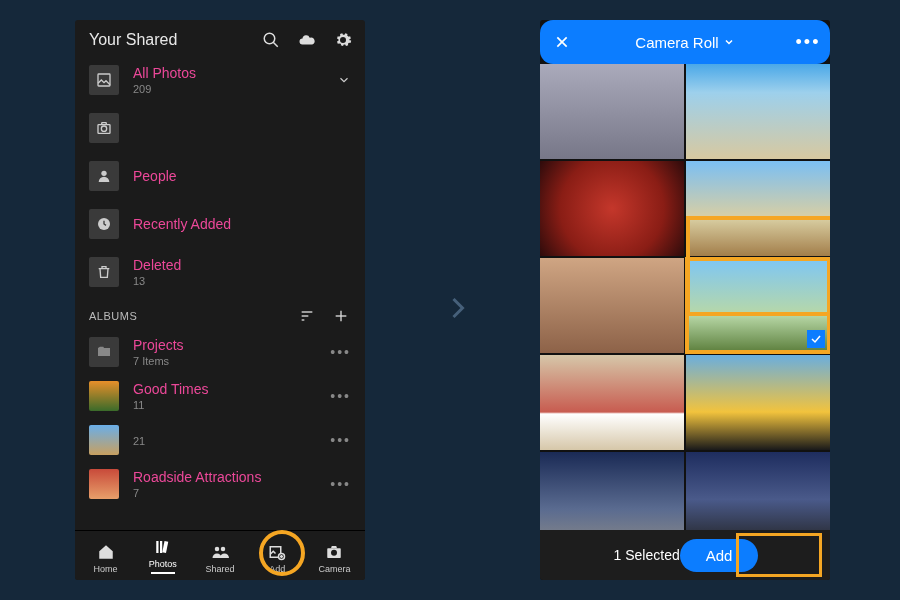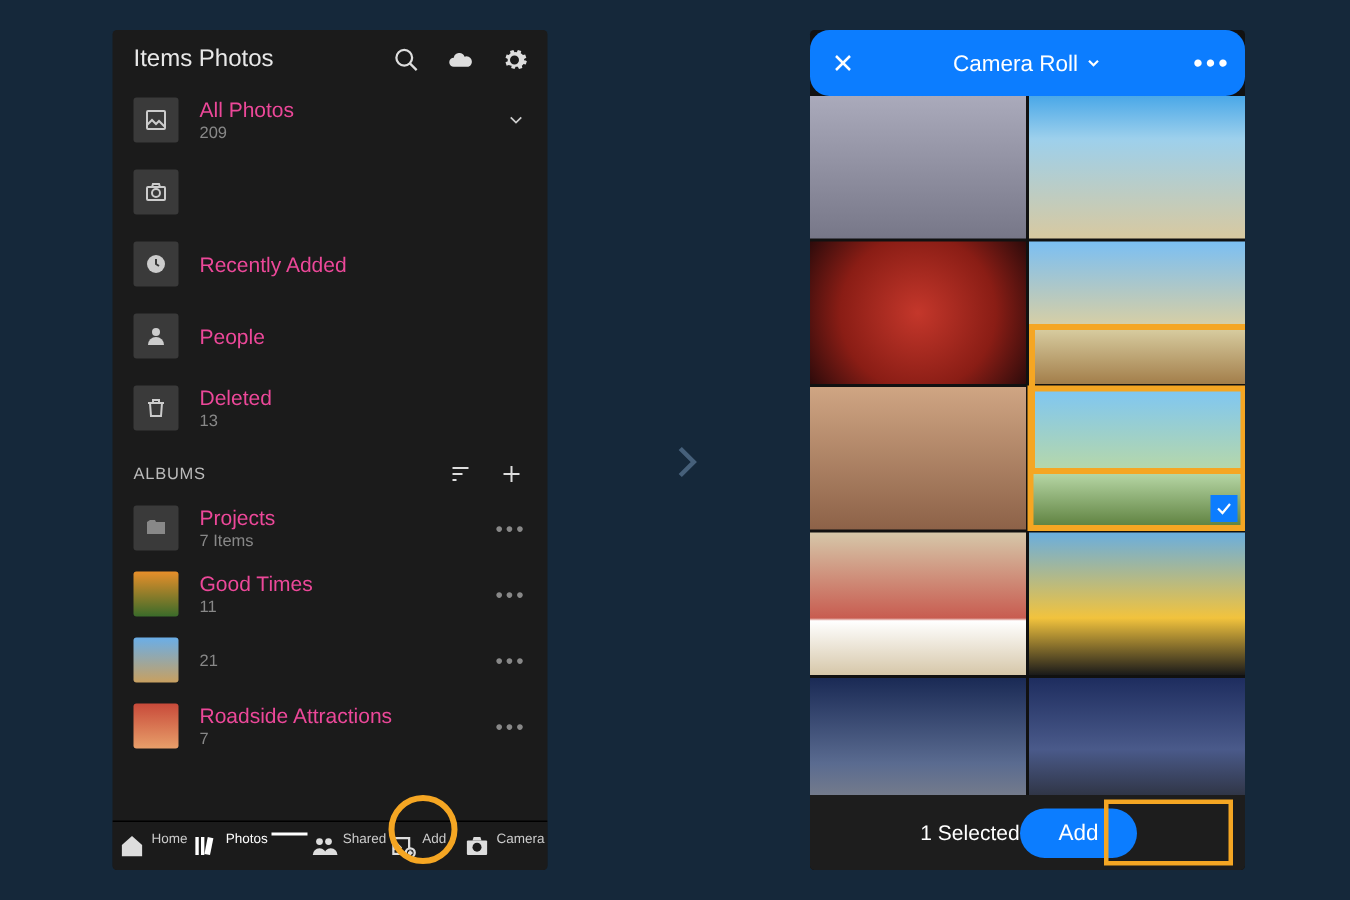--- a/index.html
+++ b/index.html
@@ -53,21 +53,21 @@
   .album-thumb {
     width:30px; height:30px; border-radius:2px; flex:0 0 30px;
     display:flex; align-items:center; justify-content:center;
   }
   .more { color:#888; font-size:14px; letter-spacing:2px; }
   .tabbar {
     display:flex; justify-content:space-around; align-items:flex-end;
     padding:6px 2px 6px 2px; background:#1b1b1b; border-top:1px solid #000;
   }
   .tab {
-    flex:1; display:flex; align-items:flex-start; gap:2px;
+    flex:1; display:flex; flex-direction:column; align-items:center; gap:2px;
     font-size:9px; color:#ccc; cursor:pointer;
   }
   .tab-icon { width:22px; height:20px; display:flex; align-items:center; justify-content:center; }
   .tab.active { color:#fff; }
   .tab.active .tab-icon { position:relative; }
   .tab.active::after { content:""; display:block; width:24px; height:2px; background:#fff; margin-top:1px; }
   .add-ring {
     position:absolute; width:46px; height:46px; border:4px solid #f5a623;
     border-radius:50%; bottom:4px; right:60px; pointer-events:none;
   }
@@ -123,21 +123,21 @@
   .at0{background:#3a3a3a;}
   .at1{background:linear-gradient(#e88f2a,#3a6b2a);}
   .at2{background:linear-gradient(#6aaee8,#c8a060);}
   .at3{background:linear-gradient(#c84a3a,#e89f6a);}
 </style>
 </head>
 <body>
 
 <div class="phone phone-left">
   <div class="hdr">
-    <span>Items Photos</span>
+    <span>Your Shared</span>
     <div class="hdr-icons">
       <span class="icon-btn">
         <svg width="18" height="18" viewBox="0 0 24 24" fill="none" stroke="#ddd" stroke-width="2">
             <circle cx="10" cy="10" r="7"></circle>
             <line x1="21" y1="21" x2="15" y2="15"></line>
           </svg>
       </span>
       <span class="icon-btn">
         <svg width="20" height="18" viewBox="0 0 24 24" fill="#ddd">
             <path d="M19 18H6a4 4 0 010-8 5 5 0 019.6-1A4 4 0 0119 18z"></path>
@@ -174,37 +174,37 @@
         <svg width="16" height="16" viewBox="0 0 24 24" fill="none" stroke="#ccc" stroke-width="2">
             <rect x="3" y="7" width="18" height="13" rx="1"></rect>
             <circle cx="12" cy="13" r="4"></circle>
             <path d="M8 7l1-3h6l1 3"></path>
           </svg>
       </span>
     </div>
     <div class="nav-item">
       <span class="nav-thumb">
         <svg width="16" height="16" viewBox="0 0 24 24" fill="#ccc">
+            <circle cx="12" cy="8" r="4"></circle>
+            <path d="M4 21a8 8 0 0116 0z"></path>
+          </svg>
+      </span>
+      <span class="nav-text">
+        <span class="nav-label">People</span>
+      </span>
+    </div>
+    <div class="nav-item">
+      <span class="nav-thumb">
+        <svg width="16" height="16" viewBox="0 0 24 24" fill="#ccc">
             <circle cx="12" cy="12" r="9" fill="#ccc"></circle>
             <path d="M12 7v5l3 2" stroke="#3a3a3a" stroke-width="2" fill="none"></path>
           </svg>
       </span>
       <span class="nav-text">
         <span class="nav-label">Recently Added</span>
-      </span>
-    </div>
-    <div class="nav-item">
-      <span class="nav-thumb">
-        <svg width="16" height="16" viewBox="0 0 24 24" fill="#ccc">
-            <circle cx="12" cy="8" r="4"></circle>
-            <path d="M4 21a8 8 0 0116 0z"></path>
-          </svg>
-      </span>
-      <span class="nav-text">
-        <span class="nav-label">People</span>
       </span>
     </div>
     <div class="nav-item">
       <span class="nav-thumb">
         <svg width="16" height="16" viewBox="0 0 24 24" fill="none" stroke="#ccc" stroke-width="2">
             <path d="M4 7h16M9 7V4h6v3M6 7l1 13h10l1-13"></path>
           </svg>
       </span>
       <span class="nav-text">
         <span class="nav-label">Deleted</span>

